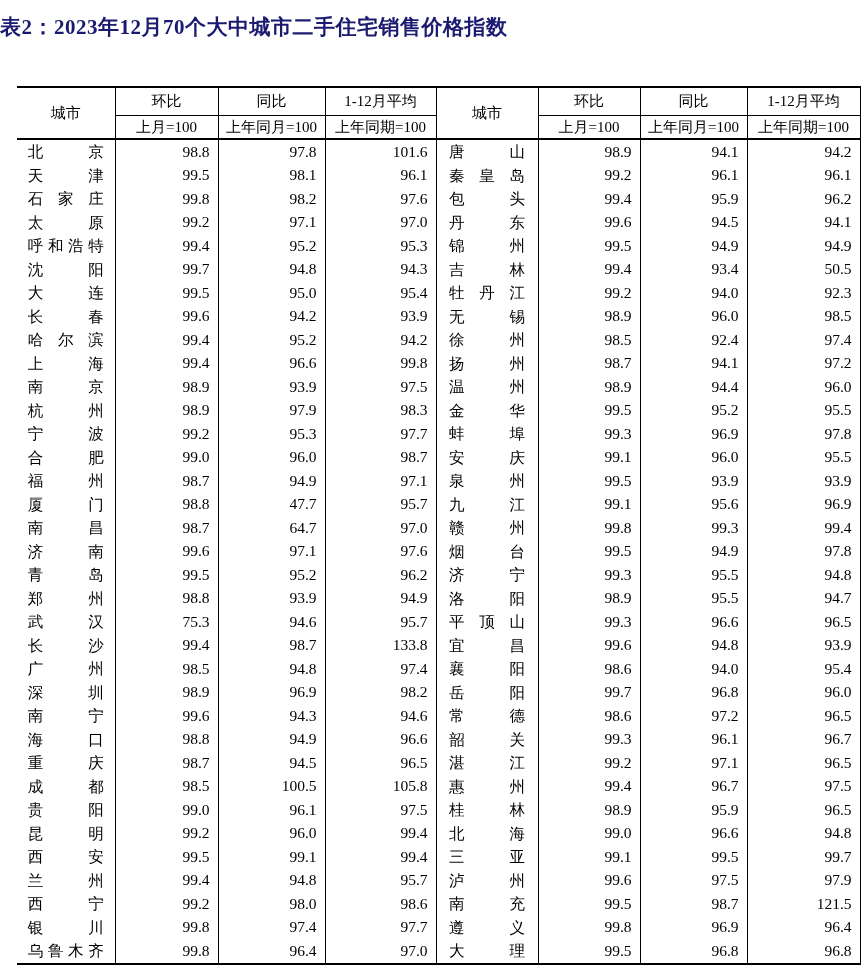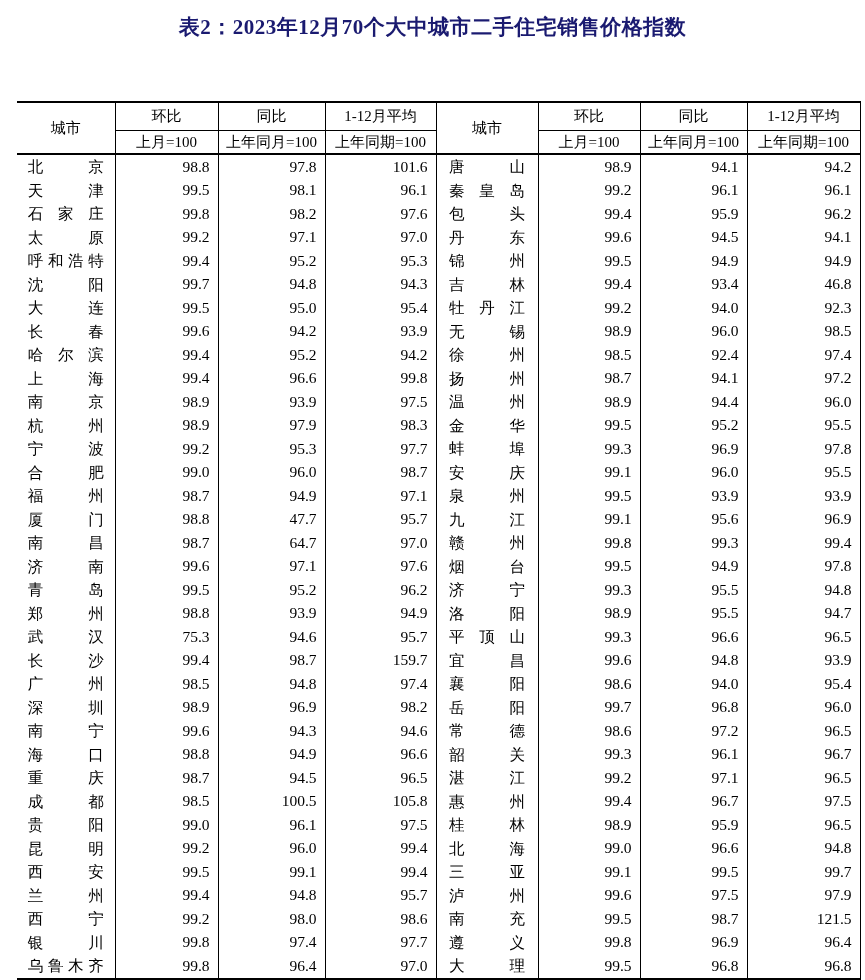--- a/index.html
+++ b/index.html
@@ -6,31 +6,30 @@
     margin: 0;
     padding: 0;
     background: #ffffff;
     width: 865px;
     height: 980px;
     font-family: "Liberation Serif", "DejaVu Serif", serif;
     color: #000000;
     overflow: hidden;
   }
   .page-title {
-    text-align: center;
     font-weight: bold;
     font-size: 21px;
     color: #1a1a70;
     margin: 13px 0 0 0;
     letter-spacing: 0.5px;
   }
   table.price-table {
     border-collapse: collapse;
     table-layout: fixed;
-    margin: 60px 0 0 17px;
+    margin: 45px 0 0 17px;
     border-top: 2px solid #000;
     border-bottom: 2px solid #000;
   }
   th, td {
     border-left: 1px solid #000;
     border-right: 1px solid #000;
     padding: 0;
     vertical-align: middle;
   }
   .first-col { border-left: none; }
@@ -213,21 +212,21 @@
         <td class="num">94.8</td>
         <td class="num">94.3</td>
         <td class="city">
           <div class="spread">
             <span>吉</span>
             <span>林</span>
           </div>
         </td>
         <td class="num">99.4</td>
         <td class="num">93.4</td>
-        <td class="num">46.8</td>
+        <td class="num">50.5</td>
       </tr>
       <tr>
         <td class="city first-col">
           <div class="spread">
             <span>大</span>
             <span>连</span>
           </div>
         </td>
         <td class="num">99.5</td>
         <td class="num">95.0</td>
@@ -527,21 +526,21 @@
       </tr>
       <tr>
         <td class="city first-col">
           <div class="spread">
             <span>长</span>
             <span>沙</span>
           </div>
         </td>
         <td class="num">99.4</td>
         <td class="num">98.7</td>
-        <td class="num">159.7</td>
+        <td class="num">133.8</td>
         <td class="city">
           <div class="spread">
             <span>宜</span>
             <span>昌</span>
           </div>
         </td>
         <td class="num">99.6</td>
         <td class="num">94.8</td>
         <td class="num">93.9</td>
       </tr>

